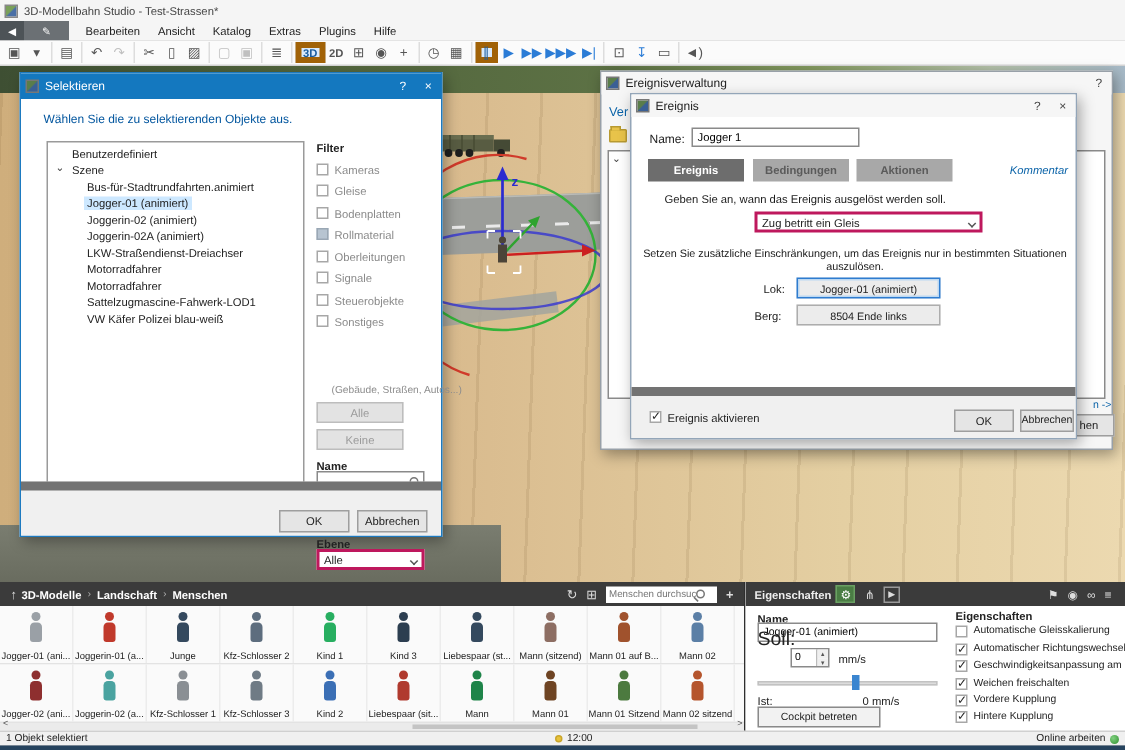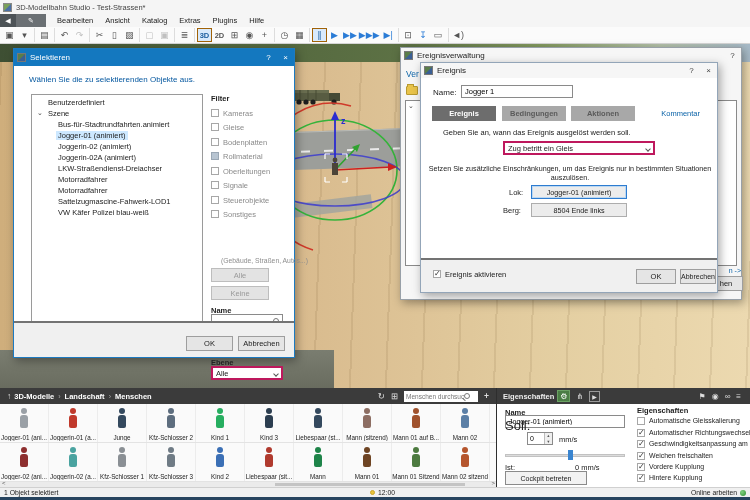--- a/index.html
+++ b/index.html
@@ -17,21 +17,21 @@
   .nav-btn.edit { width:30px; background:#6b7074; }
   #menu-items { display:flex; align-items:center; margin-left:5px; }
   .menu-item { padding:0 6px; font-size:7.5px; color:#222; }
 
   #toolbarrow { position:absolute; left:0; top:27px; width:750px; height:17px; background:#fbfbfb; border-bottom:1px solid #d5d5d5; display:flex; align-items:center; padding-left:2px; }
   .tb-group { display:flex; align-items:center; }
   .tb-group + .tb-group { border-left:1px solid #ddd; margin-left:2px; padding-left:2px; }
   .tb-btn { min-width:15px; height:14px; display:flex; align-items:center; justify-content:center; font-size:9px; color:#555; padding:0 1px; }
   .tb-btn.disabled { color:#c0c0c0; }
   .tb-btn.blue { color:#2b7cd6; }
-  .tb-btn.active { background:#d9eafc; border:1px solid #a16207; color:#1b5d9e; }
+  .tb-btn.active { background:#d9eafc; border:4px solid #a16207; color:#1b5d9e; }
   .tb-btn.tb-text { font-size:7.5px; font-weight:bold; }
 
   
   #viewport { position:absolute; left:0; top:44px; width:750px; height:344px; overflow:hidden;
     background-color:#d8b98a; }
   .sky-strip { position:absolute; left:0; top:0; width:750px; height:20px;
     background:linear-gradient(90deg,#3e4f33 0%,#52653d 28%,#5d7245 55%,#83995f 72%,#b3c0a8 88%,#a7bac8 100%); }
   .wood { position:absolute; left:0; top:18px; width:750px; height:326px;
     background:
       repeating-linear-gradient(92deg, rgba(90,60,20,.10) 0 2px, rgba(0,0,0,0) 2px 36px),
@@ -69,41 +69,41 @@
   .chk-label { font-size:7.5px; color:#8a8a8a; white-space:nowrap; }
   .filter-note { position:absolute; left:207px; top:208px; font-size:6.8px; color:#8d8d8d; white-space:nowrap; }
   .gray-btn { position:absolute; width:58px; height:14px; background:#e3e3e3; border:1px solid #bdbdbd; color:#9a9a9a; font-size:7.5px; display:flex; align-items:center; justify-content:center; }
   .side-label { position:absolute; font-size:7.5px; font-weight:bold; color:#222; }
   .search-box { position:absolute; width:72px; height:14px; border:1px solid #8a8a8a; background:#fff; display:flex; align-items:center; }
   .search-box input { border:none; outline:none; flex:1 1 auto; width:50px; font-size:7px; font-family:"Liberation Sans",sans-serif; padding-left:2px; }
   .mag { width:6px; height:6px; border:1px solid #777; border-radius:50%; position:relative; margin-right:3px; flex:0 0 auto; }
   .mag::after { content:""; position:absolute; left:-3px; top:5px; width:4px; height:1px; background:#777; transform:rotate(45deg); }
   .dd { position:absolute; width:72px; height:14px; border:2px solid #be185d; background:#fff; display:flex; align-items:center; padding-left:3px; font-size:7.5px; }
   .dd .chev { position:absolute; right:3px; top:4px; width:4px; height:4px; border-right:1px solid #555; border-bottom:1px solid #555; transform:rotate(45deg); }
-  .dlg-footer { position:absolute; left:0; right:0; bottom:0; background:#f0f0f0; border-top:2px solid #737373; }
+  .dlg-footer { position:absolute; left:0; right:0; bottom:0; background:#f0f0f0; border-top:6px solid #737373; }
   #select-dialog .dlg-footer { height:36px; }
   .dlg-btn { position:absolute; height:15px; background:#e5e5e5; border:1px solid #9e9e9e; font-size:7.5px; display:flex; align-items:center; justify-content:center; color:#222; }
 
   
   #event-manager { left:400px; top:47px; width:342px; height:253px; border:1px solid #98a0a8; background:#f6f6f6; z-index:5; }
   #em-heading { position:absolute; left:5px; top:21px; font-size:8.5px; color:#0a63a8; white-space:nowrap; }
   .mini-folder { position:absolute; left:5px; top:38px; width:12px; height:9px; background:#e8c34a; border:1px solid #b89a30; border-radius:1px; }
   .mini-folder::before { content:""; position:absolute; left:0; top:-3px; width:5px; height:2px; background:#e8c34a; border:1px solid #b89a30; border-bottom:none; }
   #em-list { position:absolute; left:4px; top:52px; width:332px; height:166px; background:#fff; border:1px solid #8a8a8a; }
   #em-list .expander { position:absolute; left:2px; top:1px; font-size:7px; color:#444; }
   #em-link { position:absolute; left:314px; top:219px; width:26px; font-size:7px; color:#0a63a8; text-align:right; white-space:nowrap; }
   #em-btn { left:308px; top:228px; width:34px; }
 
   
   #event-dialog { left:420px; top:62px; width:298px; height:231px; border:1px solid #93a5b8; z-index:6; }
   #ed-name-label { position:absolute; left:12px; top:25px; font-size:8px; }
   #ed-name-input { position:absolute; left:40px; top:22px; width:112px; height:13px; border:1px solid #8a8a8a; font-size:7.5px; padding-left:3px; font-family:"Liberation Sans",sans-serif; }
   .tab-btn { position:absolute; top:43px; width:64px; height:15px; display:flex; align-items:center; justify-content:center; font-size:7.5px; font-weight:bold; background:#a8a8a8; color:#5a5a5a; }
   .tab-btn.active { background:#6d6d6d; color:#fff; }
-  #ed-comment { position:absolute; right:17px; top:46px; font-size:7.5px; color:#0a63a8; }
+  #ed-comment { position:absolute; right:5px; top:46px; font-size:7.5px; color:#0a63a8;font-style:italic; }
   #ed-hint1 { position:absolute; left:22px; top:65px; font-size:7.5px; color:#1a1a1a; }
   #ed-dd { left:82px; top:78px; width:152px; }
   #ed-hint2 { position:absolute; left:4px; top:101px; width:290px; font-size:7.2px; color:#1a1a1a; text-align:center; }
   .ed-row-label { position:absolute; font-size:7.5px; color:#222; }
   .ed-val-btn { position:absolute; left:110px; width:96px; height:14px; background:#ececec; border:1px solid #adadad; font-size:7.2px; display:flex; align-items:center; justify-content:center; }
   .ed-val-btn.focus { border:1px solid #2e7cd0; box-shadow:inset 0 0 0 1px #bcd8f2; }
   #event-dialog .dlg-footer { height:34px; }
 
   
   .dark-header { background:#3b3b3b; height:16px; display:flex; align-items:center; color:#eee; }

